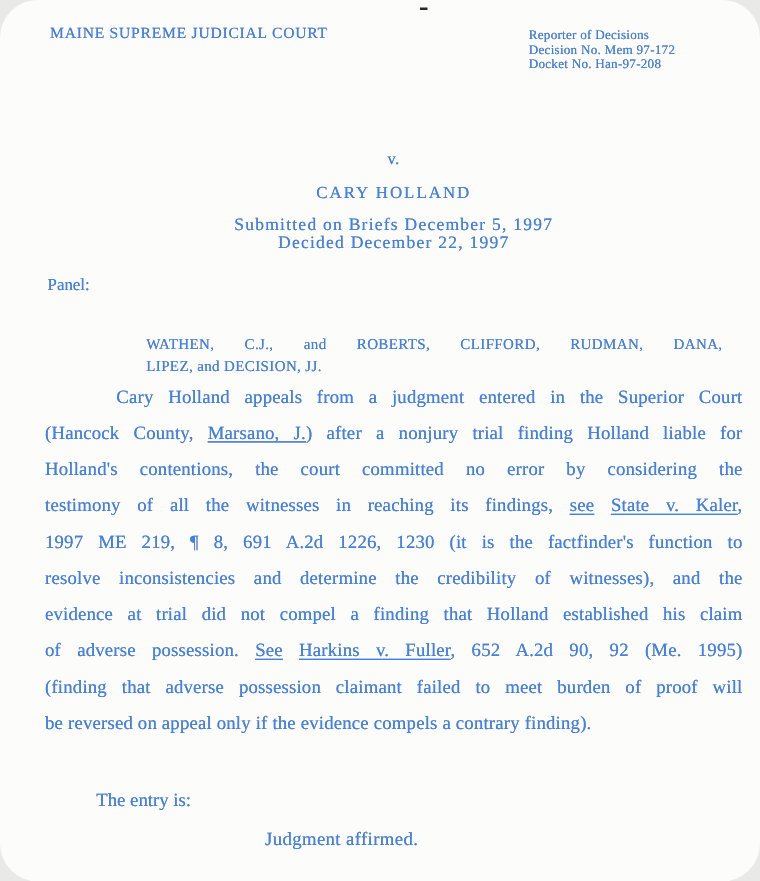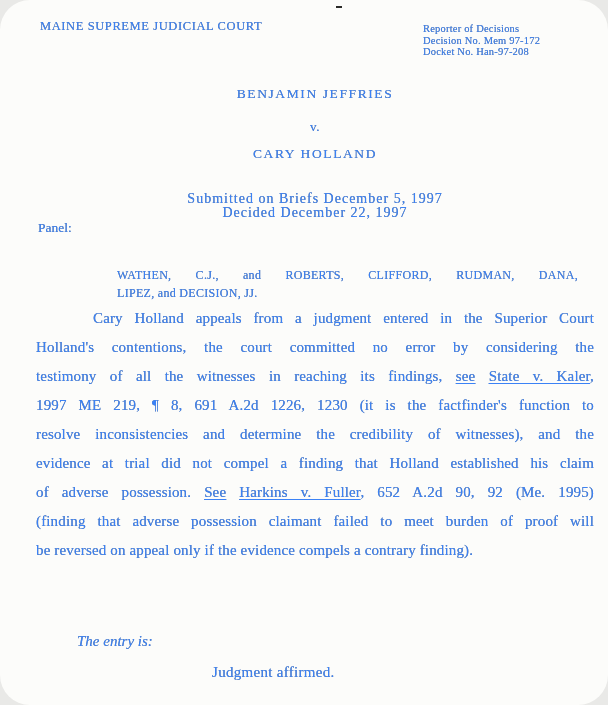--- a/index.html
+++ b/index.html
@@ -40,21 +40,21 @@
     letter-spacing: 0.2px;
   }
 
   .caption-line {
     left: 36px;
     width: 558px;
     text-align: center;
   }
   .caption-party { font-size: 13.5px; letter-spacing: 1.6px; }
   .caption-versus { font-size: 13px; letter-spacing: 0.5px; }
-  .caption-date { font-size: 14px; letter-spacing: 1px; margin-top: 18px; }
+  .caption-date { font-size: 14px; letter-spacing: 1px; }
 
   .panel-label {
     left: 38px; top: 220px;
     font-size: 13.5px;
   }
   .panel-names {
     left: 117px; top: 220px;
     width: 461px;
     font-size: 12px;
     line-height: 17.5px;
@@ -88,21 +88,20 @@
   .bline.first { text-indent: 57px; }
   .bline.last  { text-align-last: left; }
   .u {
     text-decoration: underline;
     text-underline-offset: 2px;
   }
 
   .entry-label {
     left: 77px; top: 633px;
     font-size: 15px;
-    font-style: italic;
   }
   .disposition {
     left: 212px; top: 664px;
     font-size: 15px;
     letter-spacing: 0.3px;
   }
 </style>
 </head>
 <body>
 
@@ -111,35 +110,35 @@
   <div class="scan-dash"></div>
 
   <div class="abs court-name">MAINE SUPREME JUDICIAL COURT</div>
 
   <div class="abs reporter-block">
     <div>Reporter of Decisions</div>
     <div>Decision No. Mem 97-172</div>
     <div>Docket No. Han-97-208</div>
   </div>
 
-  <div class="abs caption-line caption-party" style="top:86px">BENJAMIN JEFFRIES</div>
   <div class="abs caption-line caption-versus" style="top:119px">v.</div>
   <div class="abs caption-line caption-party" style="top:146px">CARY HOLLAND</div>
   <div class="abs caption-line caption-date" style="top:173px">Submitted on Briefs December 5, 1997</div>
   <div class="abs caption-line caption-date" style="top:187px">Decided December 22, 1997</div>
 
   <div class="abs panel-label">Panel:</div>
   <div class="abs panel-names">
     <div class="just">WATHEN, C.J., and ROBERTS, CLIFFORD, RUDMAN, DANA,</div>
     <div>LIPEZ, and DECISION, JJ.</div>
   </div>
 
 
   <div class="abs body-block">
     <div class="bline first"><span>Cary Holland appeals from a judgment entered in the Superior Court</span></div>
+    <div class="bline"><span>(Hancock County, </span><span class="u">Marsano, J.</span><span>) after a nonjury trial finding Holland liable for</span></div>
     <div class="bline"><span>Holland's contentions, the court committed no error by considering the</span></div>
     <div class="bline"><span>testimony of all the witnesses in reaching its findings, </span><span class="u">see</span><span> </span><span class="u">State v. Kaler</span><span>,</span></div>
     <div class="bline"><span>1997 ME 219, ¶ 8, 691 A.2d 1226, 1230 (it is the factfinder's function to</span></div>
     <div class="bline"><span>resolve inconsistencies and determine the credibility of witnesses), and the</span></div>
     <div class="bline"><span>evidence at trial did not compel a finding that Holland established his claim</span></div>
     <div class="bline"><span>of adverse possession.  </span><span class="u">See</span><span> </span><span class="u">Harkins v. Fuller</span><span>, 652 A.2d 90, 92 (Me. 1995)</span></div>
     <div class="bline"><span>(finding that adverse possession claimant failed to meet burden of proof will</span></div>
     <div class="bline last"><span>be reversed on appeal only if the evidence compels a contrary finding).</span></div>
   </div>
 

